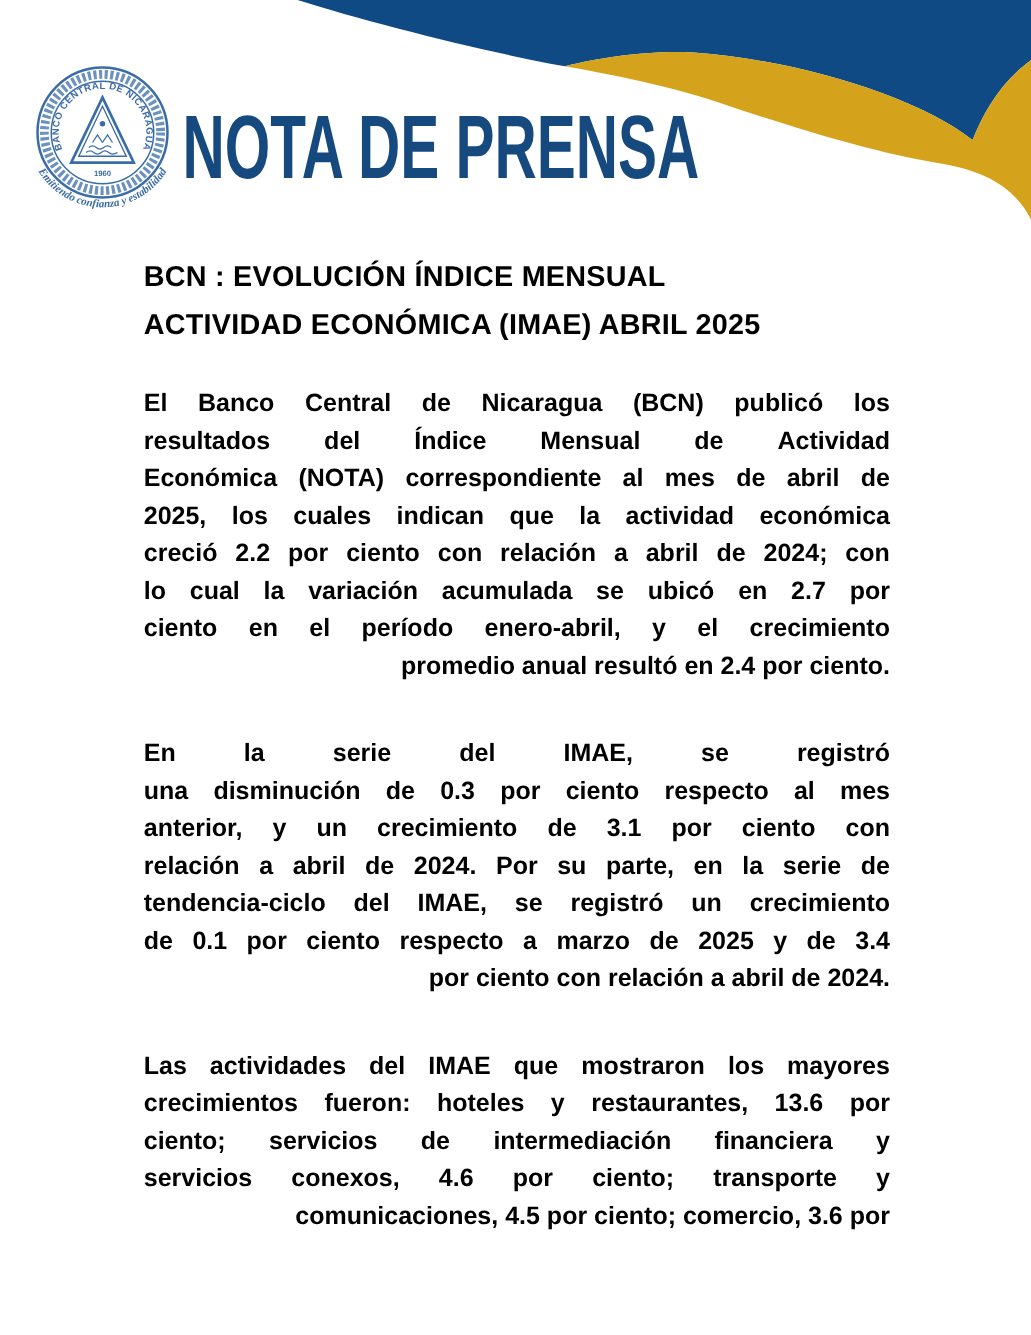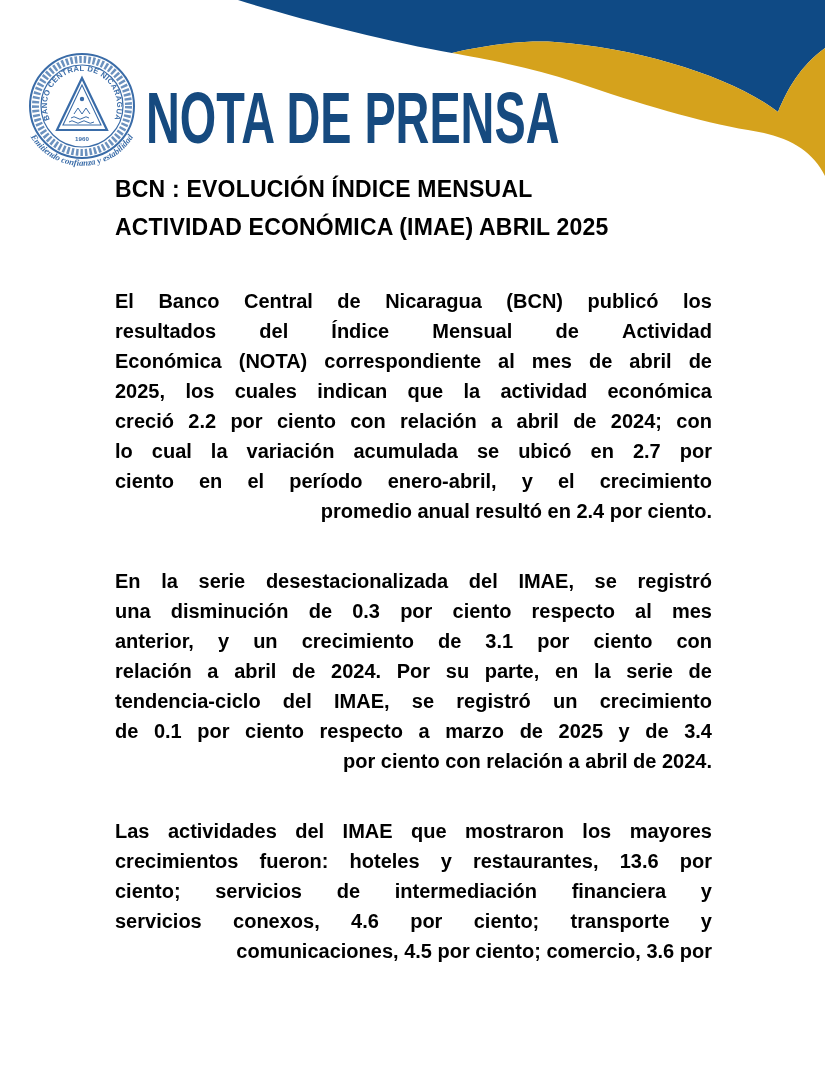--- a/index.html
+++ b/index.html
@@ -16,24 +16,24 @@
   }
   .swoosh{position:absolute;top:0;left:0;width:825px;height:260px;}
   .logo{position:absolute;left:22px;top:52px;width:120px;height:124px;}
   .brand-title{
     position:absolute;left:146px;top:82px;margin:0;
     font-size:72px;line-height:72px;font-weight:bold;color:var(--brand-blue);
     white-space:nowrap;letter-spacing:0px;
     transform:scaleX(0.65);transform-origin:0 0;
   }
   .content{position:absolute;left:115px;top:170px;width:597px;color:var(--text-black);}
-  .heading{font-size:23px;line-height:38px;font-weight:bold;letter-spacing:0.2px;}
+  .heading{font-size:23px;line-height:38px;font-weight:bold;letter-spacing:0.2px;margin-top:32px;}
   .heading .hline{white-space:nowrap;}
   .paragraph{margin-top:40px;}
-  .paragraph.first{margin-top:40px;}
+  .paragraph.first{margin-top:30px;}
   .line{
     display:flex;justify-content:space-between;
     font-size:20px;line-height:30px;font-weight:bold;
   }
   .line.last{display:block;text-align:right;}
   .line span{display:inline-block;}
 </style>
 </head>
 <body>
 
@@ -153,21 +153,20 @@
             <span>el</span>
             <span>crecimiento</span>
           </div>
           <div class="line last">promedio anual resultó en 2.4 por ciento.</div>
         </div>
         <div class="paragraph">
           <div class="line">
             <span>En</span>
             <span>la</span>
             <span>serie</span>
-            <span>desestacionalizada</span>
             <span>del</span>
             <span>IMAE,</span>
             <span>se</span>
             <span>registró</span>
           </div>
           <div class="line">
             <span>una</span>
             <span>disminución</span>
             <span>de</span>
             <span>0.3</span>

